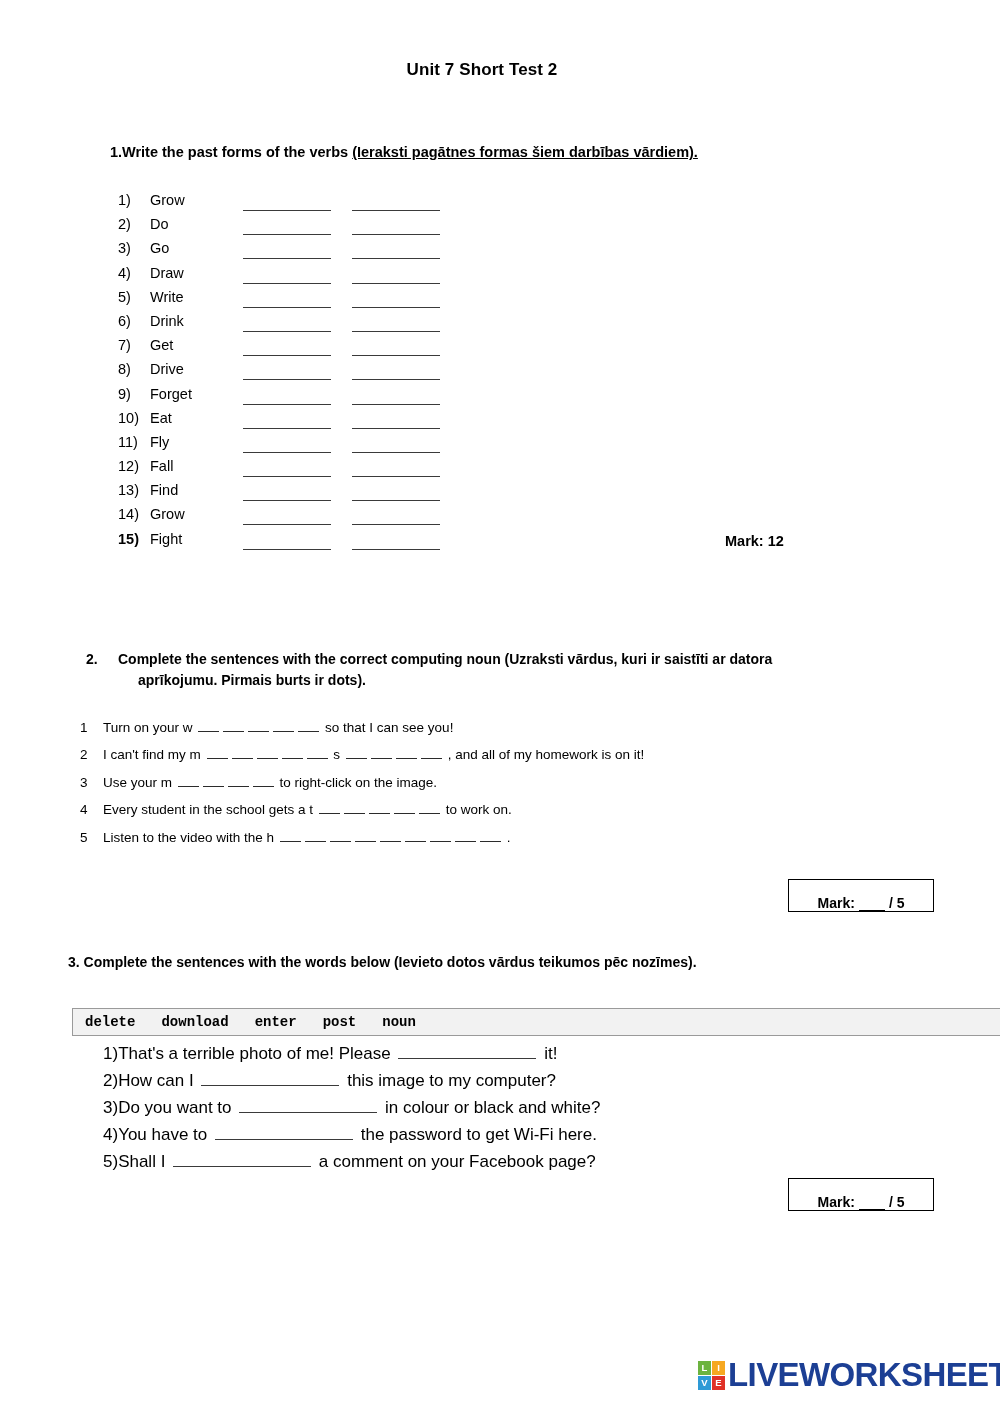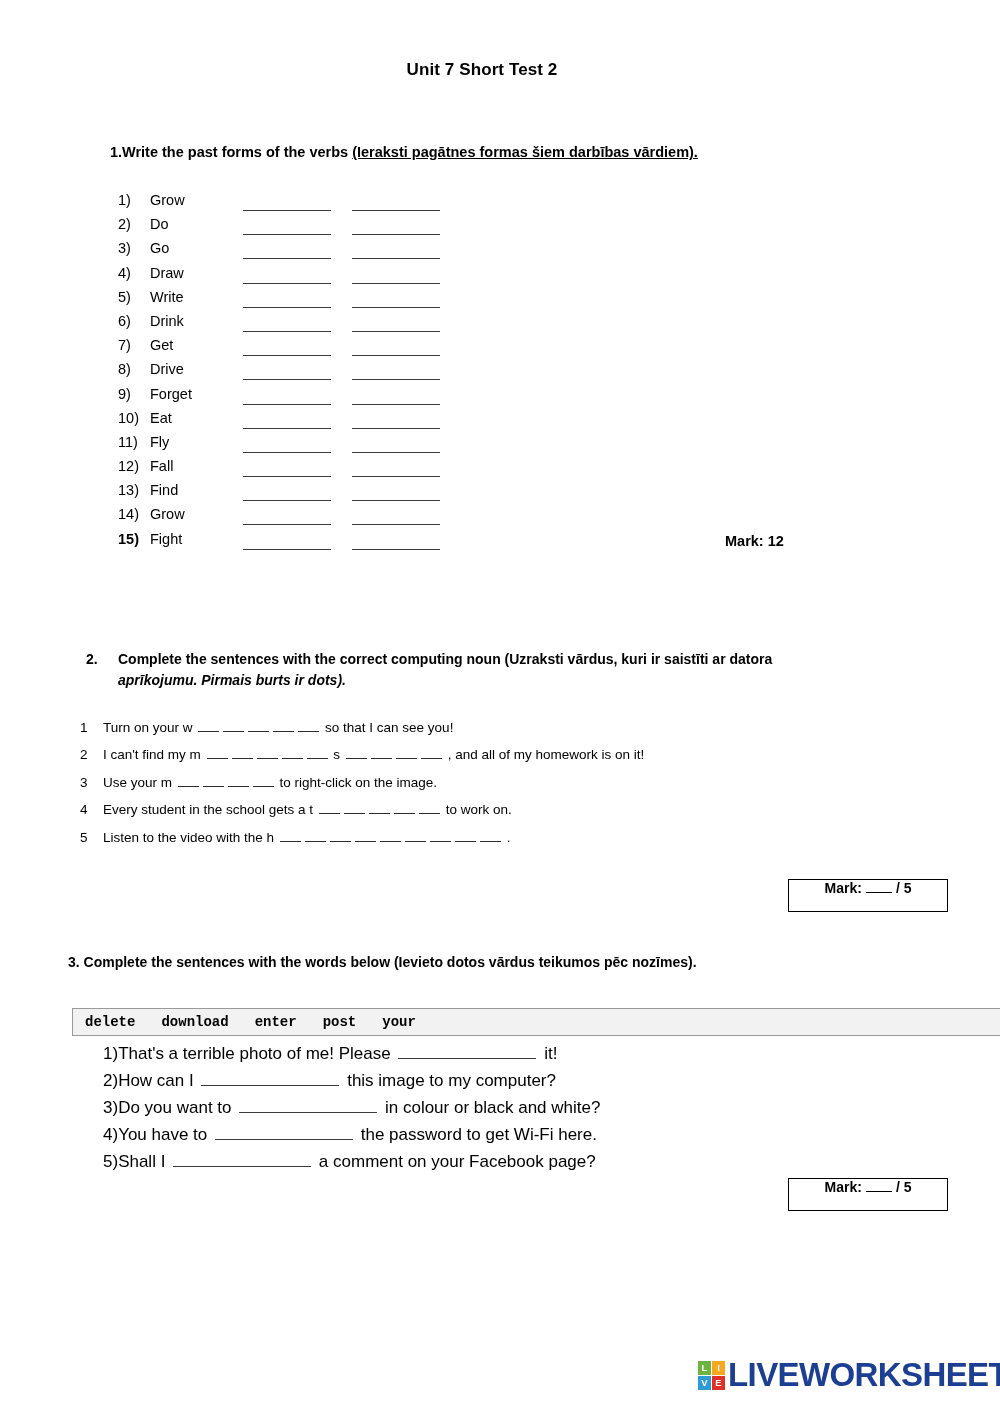--- a/index.html
+++ b/index.html
@@ -87,21 +87,21 @@
     left: 86px;
     width: 840px;
     font-size: 14px;
     font-weight: bold;
     line-height: 21px;
   }
   .s2-head .num {
     display: inline-block;
     width: 32px;
   }
-  .s2-head .l2 { display: block; margin-left: 32px; font-style: italic; }
+  .s2-head .l2 { display: block; margin-left: 52px; }
 
   .s2-list {
     position: absolute;
     top: 720px;
     left: 80px;
     width: 880px;
   }
   .s2-row {
     display: flex;
     align-items: baseline;
@@ -117,26 +117,26 @@
     display: inline-block;
     width: 21px;
     border-bottom: 1.4px solid #2b2b2b;
     height: 11px;
     margin: 0 2px;
     vertical-align: baseline;
   }
 
   .mark-box {
     position: absolute;
-    width: 160px;
+    width: 146px;
     height: 33px;
     border: 1.6px solid #000;
     box-sizing: border-box;
     display: flex;
-    align-items: flex-start;
+    align-items: flex-end;
     justify-content: center;
     font-size: 14px;
     font-weight: bold;
     background: #fff;
   }
   .mark-box .ul {
     display: inline-block;
     width: 26px;
     border-bottom: 1.8px solid #000;
     height: 12px;
@@ -347,21 +347,21 @@
   <span>/ 5</span>
 </div>
 
 <div class="s3-head">3. Complete the sentences with the words below (Ievieto dotos vārdus teikumos pēc nozīmes).</div>
 
 <div class="wordbank">
     <span class="wb-item">delete</span>
     <span class="wb-item">download</span>
     <span class="wb-item">enter</span>
     <span class="wb-item">post</span>
-    <span class="wb-item">your</span>
+    <span class="wb-item">noun</span>
   </div>
 
 <div class="s3-list">
     <div class="s3-row"><span>1)</span><span>That's a terrible photo of me! Please </span><span class="longblank"></span><span> it!</span></div>
     <div class="s3-row"><span>2)</span><span>How can I </span><span class="longblank"></span><span> this image to my computer?</span></div>
     <div class="s3-row"><span>3)</span><span>Do you want to </span><span class="longblank"></span><span> in colour or black and white?</span></div>
     <div class="s3-row"><span>4)</span><span>You have to </span><span class="longblank"></span><span> the password to get Wi-Fi here.</span></div>
     <div class="s3-row"><span>5)</span><span>Shall I </span><span class="longblank"></span><span> a comment on your Facebook page?</span></div>
   </div>
 

